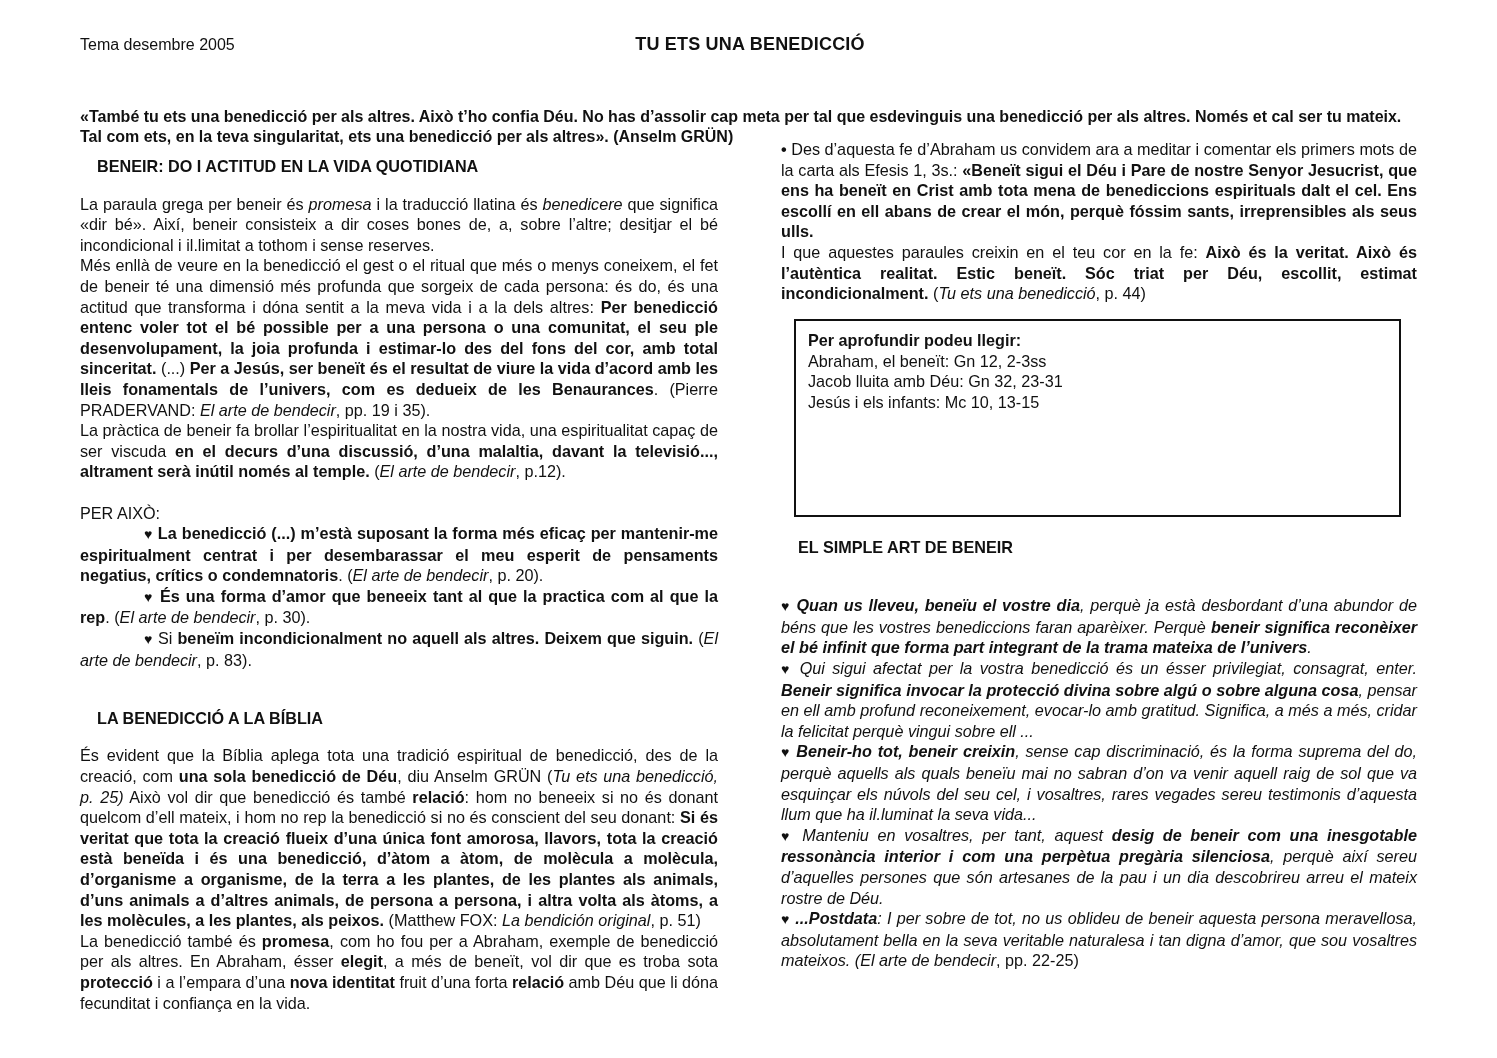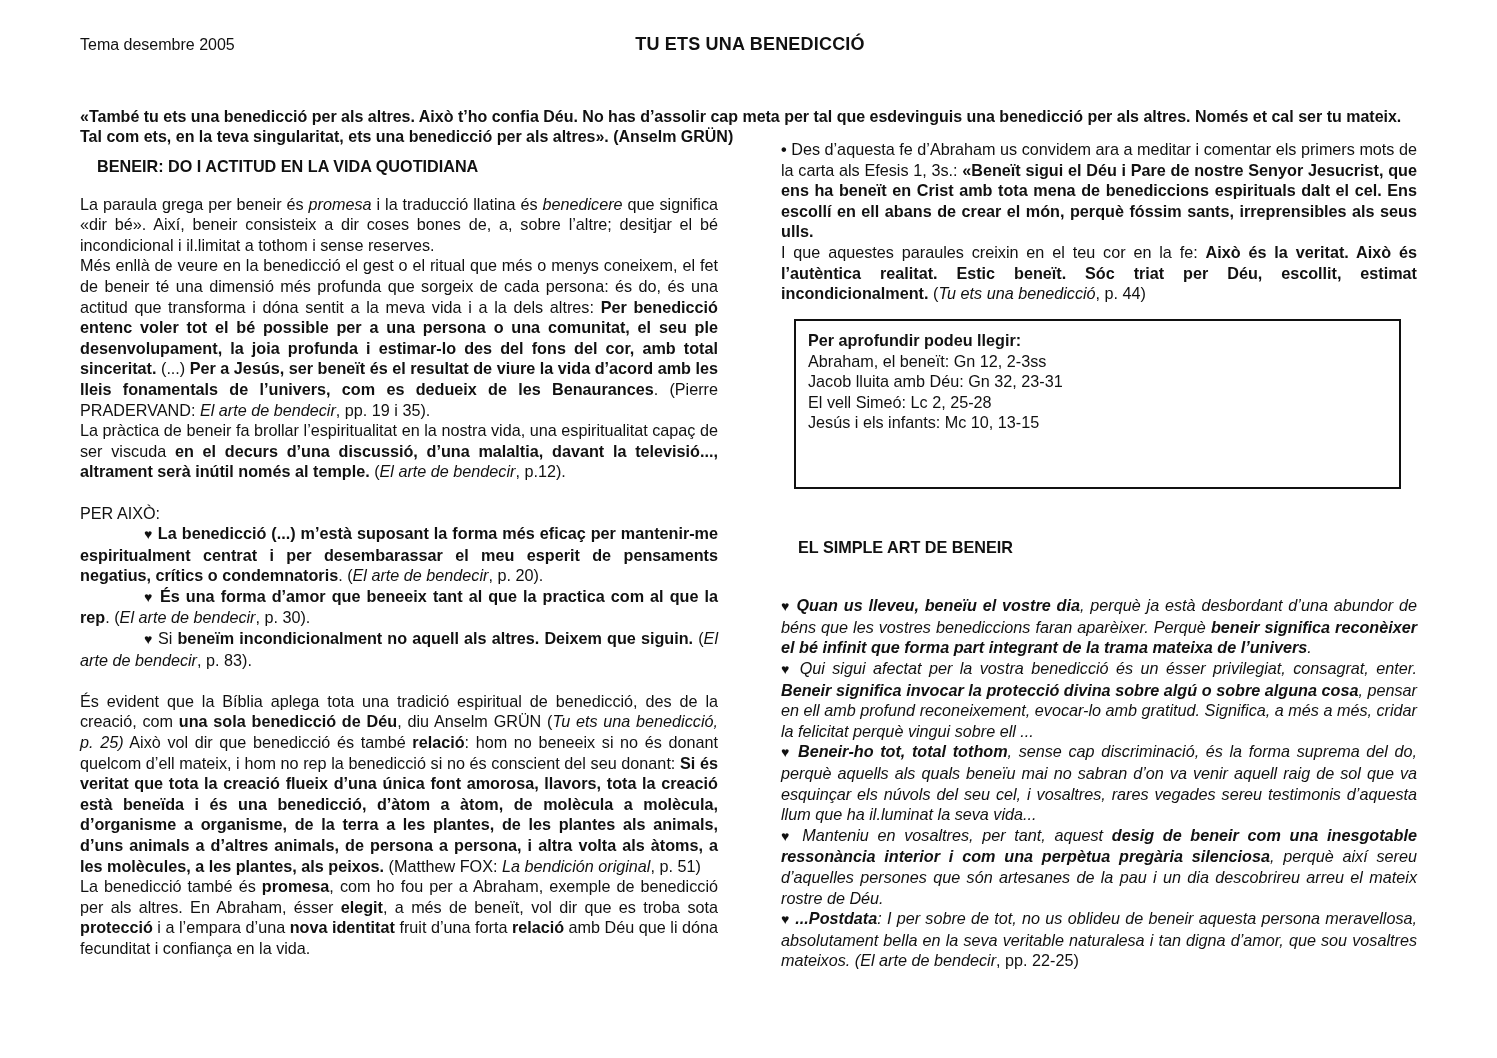--- a/index.html
+++ b/index.html
@@ -12,21 +12,21 @@
   .col { position: absolute; top: 139px; font-size: 16.2px; line-height: 20.6px; text-align: justify; }
   .col.left { left: 80px; width: 638px; }
   .col.right { left: 781px; width: 636px; }
   .h { font-weight: bold; margin: 17px; }
   p { margin: 0; }
   .bi { font-weight: bold; }
   .b { font-weight: bold; }
   .i { font-style: italic; }
   .indent { text-indent: 64px; }
   .gap { height: 20.6px; }
-  .box { position: absolute; left: 794px; top: 319px; width: 607px; height: 170px; border: 2px solid #111; box-sizing: border-box; padding: 9px 12px; font-size: 16.2px; line-height: 20.6px; text-align: left; }
+  .box { position: absolute; left: 794px; top: 319px; width: 607px; height: 198px; border: 2px solid #111; box-sizing: border-box; padding: 9px 12px; font-size: 16.2px; line-height: 20.6px; text-align: left; }
   .heart { font-style: normal; font-weight: bold; font-size: 14px; }
   .bullet { font-weight: bold; }
 </style>
 </head>
 <body>
 
 <div class="topline">
   <span class="topic">Tema desembre 2005</span>
   <div class="title">TU ETS UNA BENEDICCIÓ</div>
 </div>
@@ -37,38 +37,38 @@
   <p class="h">BENEIR: DO I ACTITUD EN LA VIDA QUOTIDIANA</p>
   <p><span>La paraula grega per beneir és </span><span class="i">promesa</span><span> i la traducció llatina és </span><span class="i">benedicere</span><span> que significa «dir bé». Així, beneir  consisteix a dir coses bones de, a, sobre l’altre; desitjar el bé incondicional i il.limitat a tothom i sense reserves.</span></p>
   <p><span>Més enllà de veure en la benedicció el gest o el ritual que més o menys coneixem, el fet de beneir té una dimensió més profunda que sorgeix de cada persona: és do, és una actitud que transforma i dóna sentit a la meva vida i a la dels altres: </span><span class="bi">Per benedicció entenc voler tot el bé possible per a una persona o una comunitat, el seu ple desenvolupament, la joia profunda i estimar-lo des del fons del cor, amb total sinceritat.</span><span> (...) </span><span class="bi">Per a Jesús, ser beneït és el resultat de viure la vida d’acord amb les lleis fonamentals de l’univers, com es dedueix de les Benaurances</span><span>. (Pierre PRADERVAND: </span><span class="i">El arte de bendecir</span><span>, pp. 19 i 35).</span></p>
   <p><span>La pràctica de beneir fa brollar l’espiritualitat en la nostra vida, una espiritualitat capaç de ser viscuda </span><span class="bi">en el decurs d’una discussió, d’una malaltia, davant la televisió..., altrament serà inútil només al temple.</span><span>  (</span><span class="i">El arte de bendecir</span><span>, p.12).</span></p>
   <div class="gap"></div>
   <p>PER AIXÒ:</p>
   <p class="indent"><span class="heart">♥</span> <span class="bi">La benedicció (...) m’està suposant la forma més eficaç per mantenir-me espiritualment centrat i per desembarassar el meu esperit de pensaments negatius, crítics o condemnatoris</span><span>. (</span><span class="i">El arte de bendecir</span><span>, p. 20).</span></p>
   <p class="indent"><span class="heart">♥</span> <span class="bi">És una forma d’amor que beneeix tant al que la practica com al que la rep</span><span>. (</span><span class="i">El arte de bendecir</span><span>, p. 30).</span></p>
   <p class="indent"><span class="heart">♥</span> <span>Si </span><span class="bi">beneïm incondicionalment no aquell als altres. Deixem que</span> <span class="b">siguin.</span><span> (</span><span class="i">El arte de bendecir</span><span>, p. 83).</span></p>
   <div class="gap"></div>
+  <p class="h">LA BENEDICCIÓ A LA BÍBLIA</p>
   <p><span>És evident que la Bíblia aplega tota una tradició espiritual de benedicció, des de la creació, com </span><span class="bi">una sola benedicció de Déu</span><span>, diu Anselm GRÜN (</span><span class="i">Tu ets una benedicció, p. 25)</span><span> Això vol dir que benedicció és també </span><span class="b">relació</span><span>: hom no beneeix si no és donant quelcom d’ell mateix, i hom no rep la benedicció si no és conscient del seu donant: </span><span class="bi">Si és veritat que tota la creació flueix d’una única font amorosa, llavors, tota la creació està beneïda i és una benedicció, d’àtom a àtom, de molècula a molècula, d’organisme a organisme, de la terra a les plantes, de les plantes als animals, d’uns animals a d’altres animals, de persona a persona, i altra volta als àtoms, a les molècules, a les plantes, als peixos.</span><span> (Matthew FOX: </span><span class="i">La bendición original</span><span>, p. 51)</span></p>
   <p><span>La benedicció també és </span><span class="b">promesa</span><span>, com ho fou per a Abraham, exemple de benedicció per als altres. En Abraham, ésser </span><span class="b">elegit</span><span>, a més de beneït, vol dir que es troba sota </span><span class="b">protecció</span><span> i a l’empara d’una </span><span class="b">nova identitat</span><span> fruit d’una forta </span><span class="b">relació</span><span> amb Déu que li dóna fecunditat i confiança en la vida.</span></p>
 </div>
 
 <div class="col right">
   <p><span class="bullet">•</span><span> Des d’aquesta fe d’Abraham us convidem ara a meditar i comentar  els primers mots de la carta als Efesis 1, 3s.: </span><span class="b">«Beneït sigui el Déu i Pare de nostre Senyor Jesucrist, que ens ha beneït en Crist amb tota mena de benediccions espirituals dalt el cel. Ens escollí en ell abans de crear el món, perquè fóssim sants, irreprensibles als seus ulls.</span></p>
   <p><span>I que aquestes paraules creixin en el teu cor en la fe: </span><span class="bi">Això és la veritat. Això és l’autèntica realitat. Estic beneït. Sóc triat per Déu, escollit, estimat incondicionalment.</span><span> (</span><span class="i">Tu ets una benedicció</span><span>, p. 44)</span></p>
 </div>
 
 <div class="box">
   <div class="b">Per aprofundir podeu llegir:</div>
   <div>Abraham, el  beneït: Gn 12, 2-3ss</div>
   <div>Jacob lluita amb Déu: Gn 32, 23-31</div>
-  <div>El vell Simeó: Lc 2, 25-28</div>
   <div>Jesús i els infants: Mc 10, 13-15</div>
 </div>
 
 <div class="col right" style="top:520px;">
   <p class="h">EL SIMPLE ART DE BENEIR</p>
   <div class="gap"></div>
   <p class="i"><span class="heart">♥</span> <span class="b">Quan us lleveu, beneïu el vostre dia</span><span>, perquè ja està desbordant d’una abundor de béns que les vostres benediccions faran aparèixer. Perquè </span><span class="b">beneir significa reconèixer el bé infinit que forma part integrant de la trama mateixa de l’univers</span><span>.</span></p>
   <p class="i"><span class="heart">♥</span> <span>Qui sigui afectat per la vostra benedicció és un ésser privilegiat, consagrat, enter. </span><span class="b">Beneir significa invocar la protecció divina sobre algú o sobre alguna cosa</span><span>, pensar en ell amb profund reconeixement, evocar-lo amb gratitud. Significa, a més a més, cridar la felicitat perquè vingui sobre ell ...</span></p>
-  <p class="i"><span class="heart">♥</span> <span class="b">Beneir-ho tot, total tothom</span><span>, sense cap discriminació, és la forma suprema del do, perquè aquells als quals beneïu mai no sabran d’on va venir aquell raig de sol que va esquinçar els núvols del seu cel, i vosaltres, rares vegades sereu testimonis d’aquesta llum que ha il.luminat la seva vida...</span></p>
+  <p class="i"><span class="heart">♥</span> <span class="b">Beneir-ho tot, beneir creixin</span><span>, sense cap discriminació, és la forma suprema del do, perquè aquells als quals beneïu mai no sabran d’on va venir aquell raig de sol que va esquinçar els núvols del seu cel, i vosaltres, rares vegades sereu testimonis d’aquesta llum que ha il.luminat la seva vida...</span></p>
   <p class="i"><span class="heart">♥</span> <span>Manteniu en vosaltres, per tant, aquest </span><span class="b">desig de beneir com una inesgotable ressonància interior i com una perpètua pregària silenciosa</span><span>, perquè així sereu d’aquelles persones que són artesanes de la pau i un dia descobrireu arreu el mateix rostre de Déu.</span></p>
   <p class="i"><span class="heart">♥</span> <span class="b">...Postdata</span><span>: I per sobre de tot, no us oblideu de beneir aquesta persona meravellosa, absolutament bella en la seva veritable naturalesa i tan digna d’amor, que sou vosaltres mateixos. (</span><span>El arte de bendecir</span><span style="font-style:normal">, pp. 22-25)</span></p>
 </div>
 
 </body></html>

